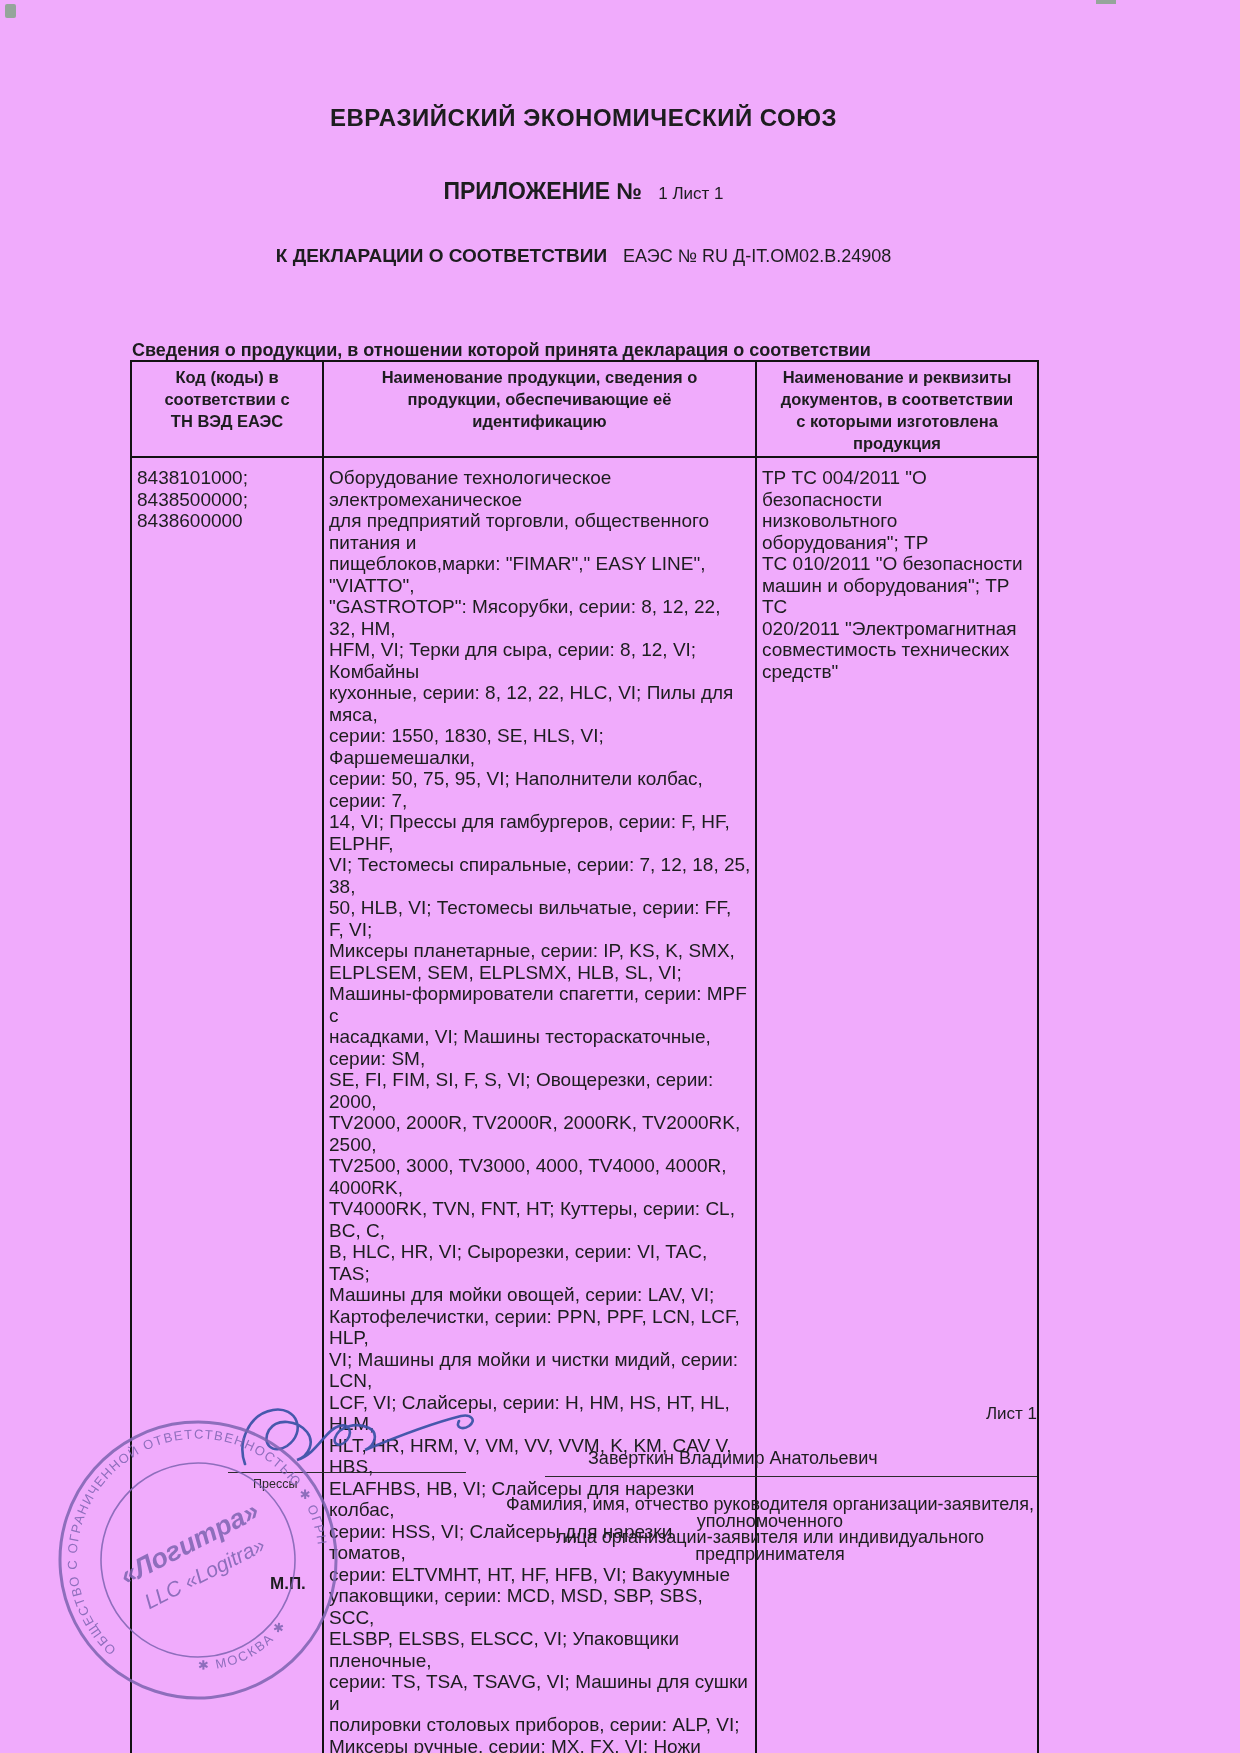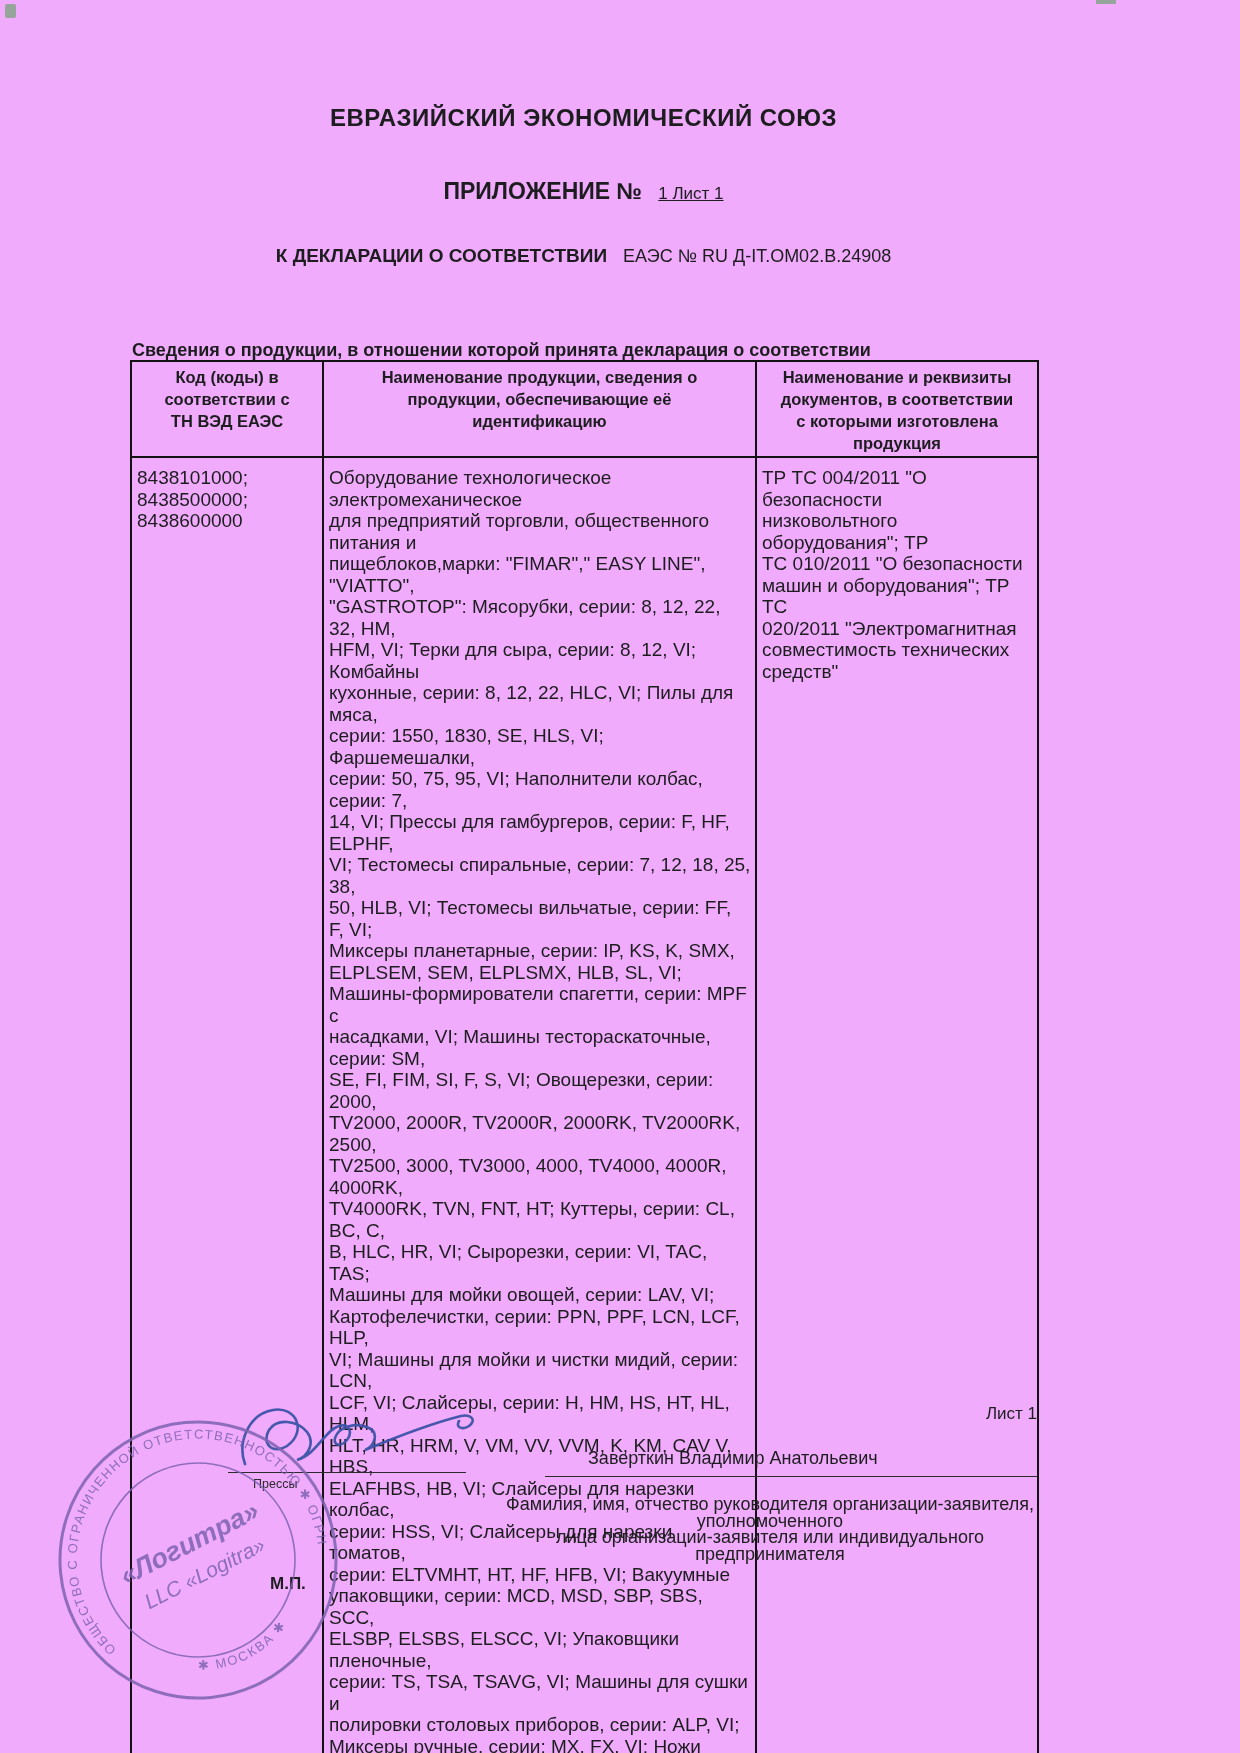--- a/index.html
+++ b/index.html
@@ -10,21 +10,21 @@
     background:#f0abfc;
     font-family:"Liberation Sans", sans-serif;
     color:#1d1d1f;
     overflow:hidden;
   }
   
   .doc-head{position:absolute;left:130px;top:0;width:907px;text-align:center;}
   .union-title{position:absolute;left:0;top:104px;width:100%;font-size:24px;font-weight:bold;letter-spacing:.5px;}
   .annex-line{position:absolute;left:0;top:178px;width:100%;}
   .annex-label{font-size:23px;font-weight:bold;}
-  .annex-value{font-size:17px;margin-left:16px;text-decoration:underline;}
+  .annex-value{font-size:17px;margin-left:16px;}
   .decl-line{position:absolute;left:0;top:245px;width:100%;}
   .decl-label{font-size:19px;font-weight:bold;}
   .decl-value{font-size:18px;margin-left:16px;}
   .section-title{position:absolute;left:132px;top:314px;width:920px;font-size:18px;font-weight:bold;margin-top:26px;}
   
   .products-table{
     position:absolute;left:130px;top:360px;width:907px;
     border-collapse:collapse;table-layout:fixed;
     border:2.5px solid #121212;
   }

